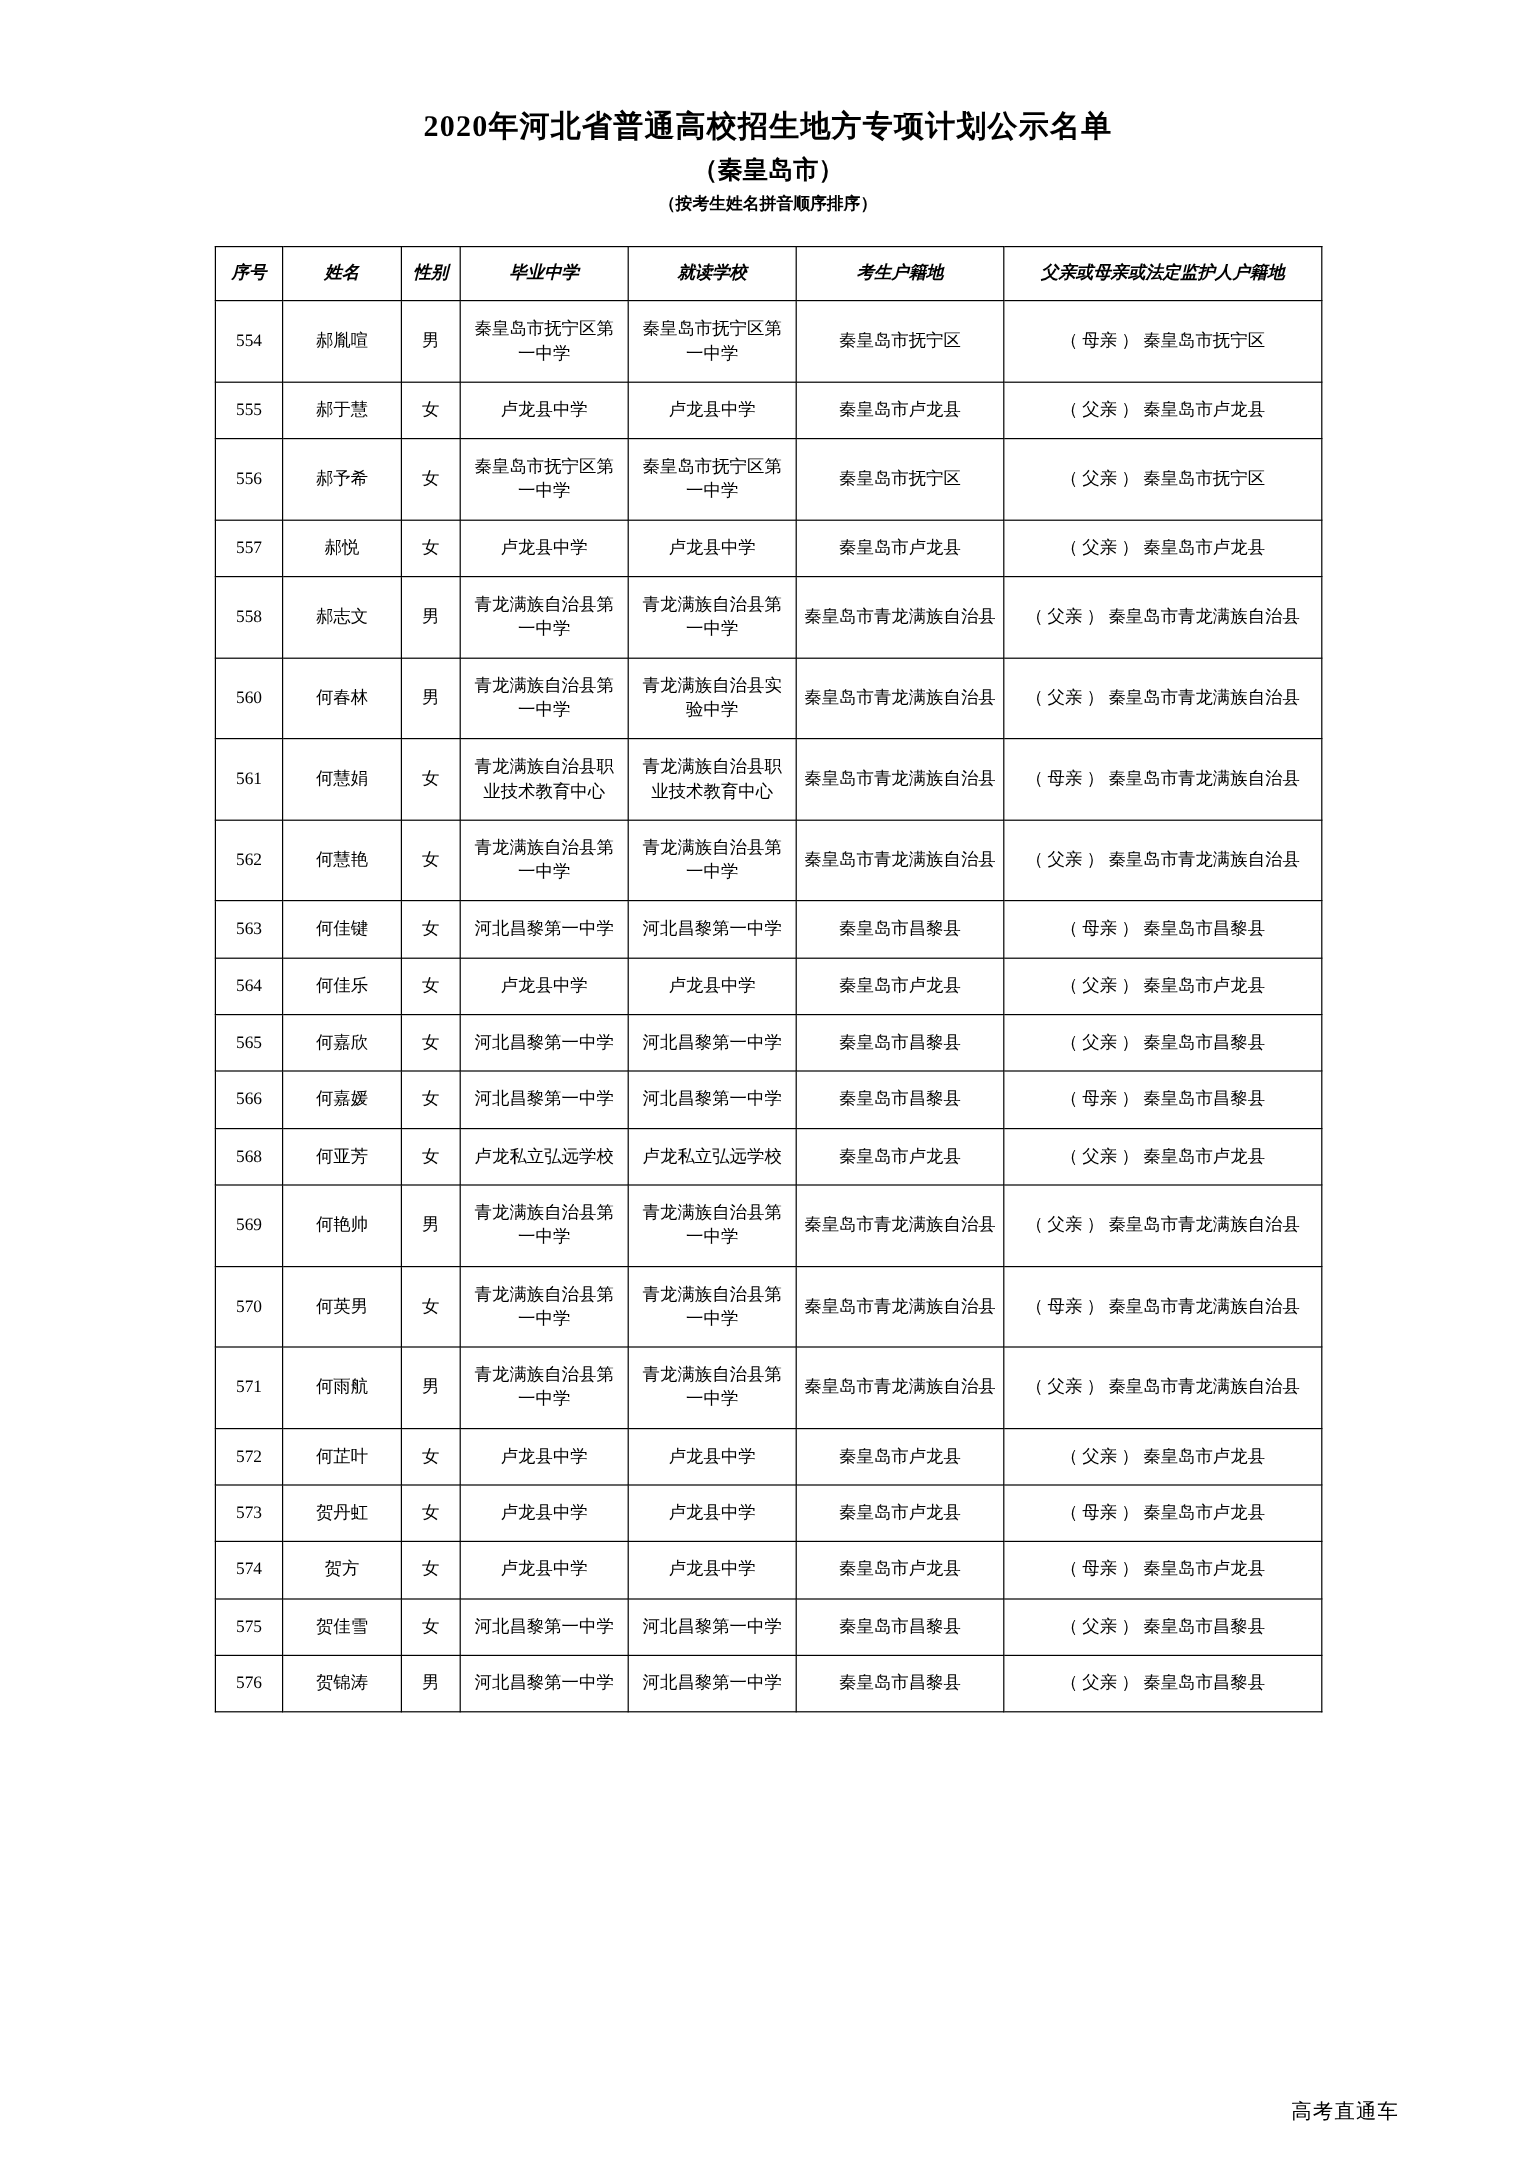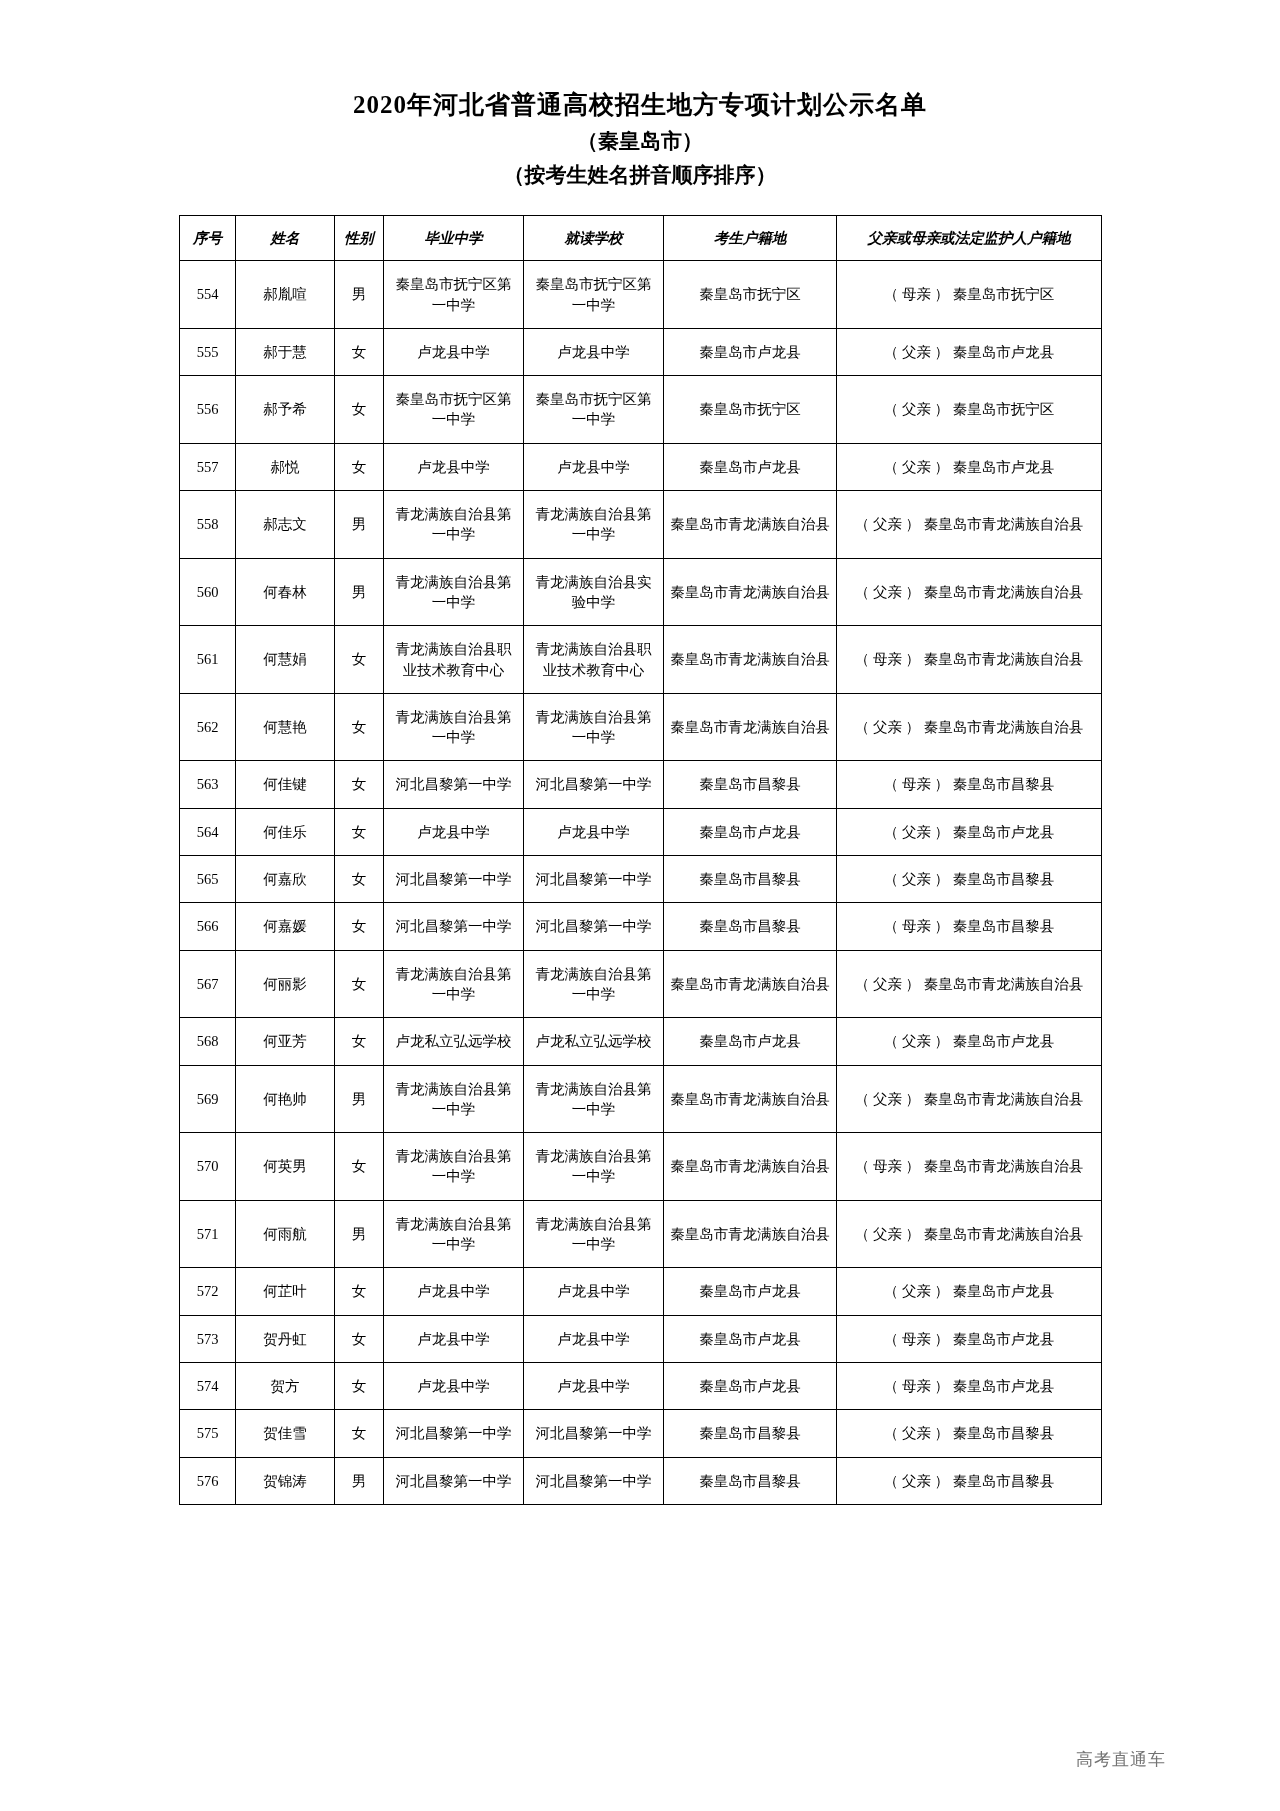--- a/index.html
+++ b/index.html
@@ -21,21 +21,21 @@
     font-size: 25px;
     font-weight: bold;
     letter-spacing: 1px;
   }
   .title-city {
     font-size: 21px;
     font-weight: bold;
     margin-top: 6px;
   }
   .title-note {
-    font-size: 21px;
+    font-size: 14px;
     font-weight: bold;
     margin-top: 6px;
   }
   .table-wrap {
     width: 922px;
     margin: 26px auto 0 auto;
   }
   table.roster {
     width: 100%;
     border-collapse: collapse;
@@ -53,21 +53,21 @@
   table.roster th {
     font-weight: bold;
     padding: 12px 4px;
     font-style: italic;
   }
   .watermark {
     position: absolute;
     right: 58px;
     bottom: 40px;
     font-size: 17px;
-    color: #737373;
+    color: #000000;
     font-family: Liberation Sans, sans-serif;
     letter-spacing: 1px;
   }
 </style>
 </head>
 <body>
 
 <div class="page">
 
   <div class="title-block">
@@ -201,29 +201,20 @@
           <tr>
             <td>566</td>
             <td>何嘉媛</td>
             <td>女</td>
             <td>河北昌黎第一中学</td>
             <td>河北昌黎第一中学</td>
             <td>秦皇岛市昌黎县</td>
             <td>（ 母亲 ）  秦皇岛市昌黎县</td>
           </tr>
           <tr>
-            <td>567</td>
-            <td>何丽影</td>
-            <td>女</td>
-            <td>青龙满族自治县第一中学</td>
-            <td>青龙满族自治县第一中学</td>
-            <td>秦皇岛市青龙满族自治县</td>
-            <td>（ 父亲 ）  秦皇岛市青龙满族自治县</td>
-          </tr>
-          <tr>
             <td>568</td>
             <td>何亚芳</td>
             <td>女</td>
             <td>卢龙私立弘远学校</td>
             <td>卢龙私立弘远学校</td>
             <td>秦皇岛市卢龙县</td>
             <td>（ 父亲 ）  秦皇岛市卢龙县</td>
           </tr>
           <tr>
             <td>569</td>

